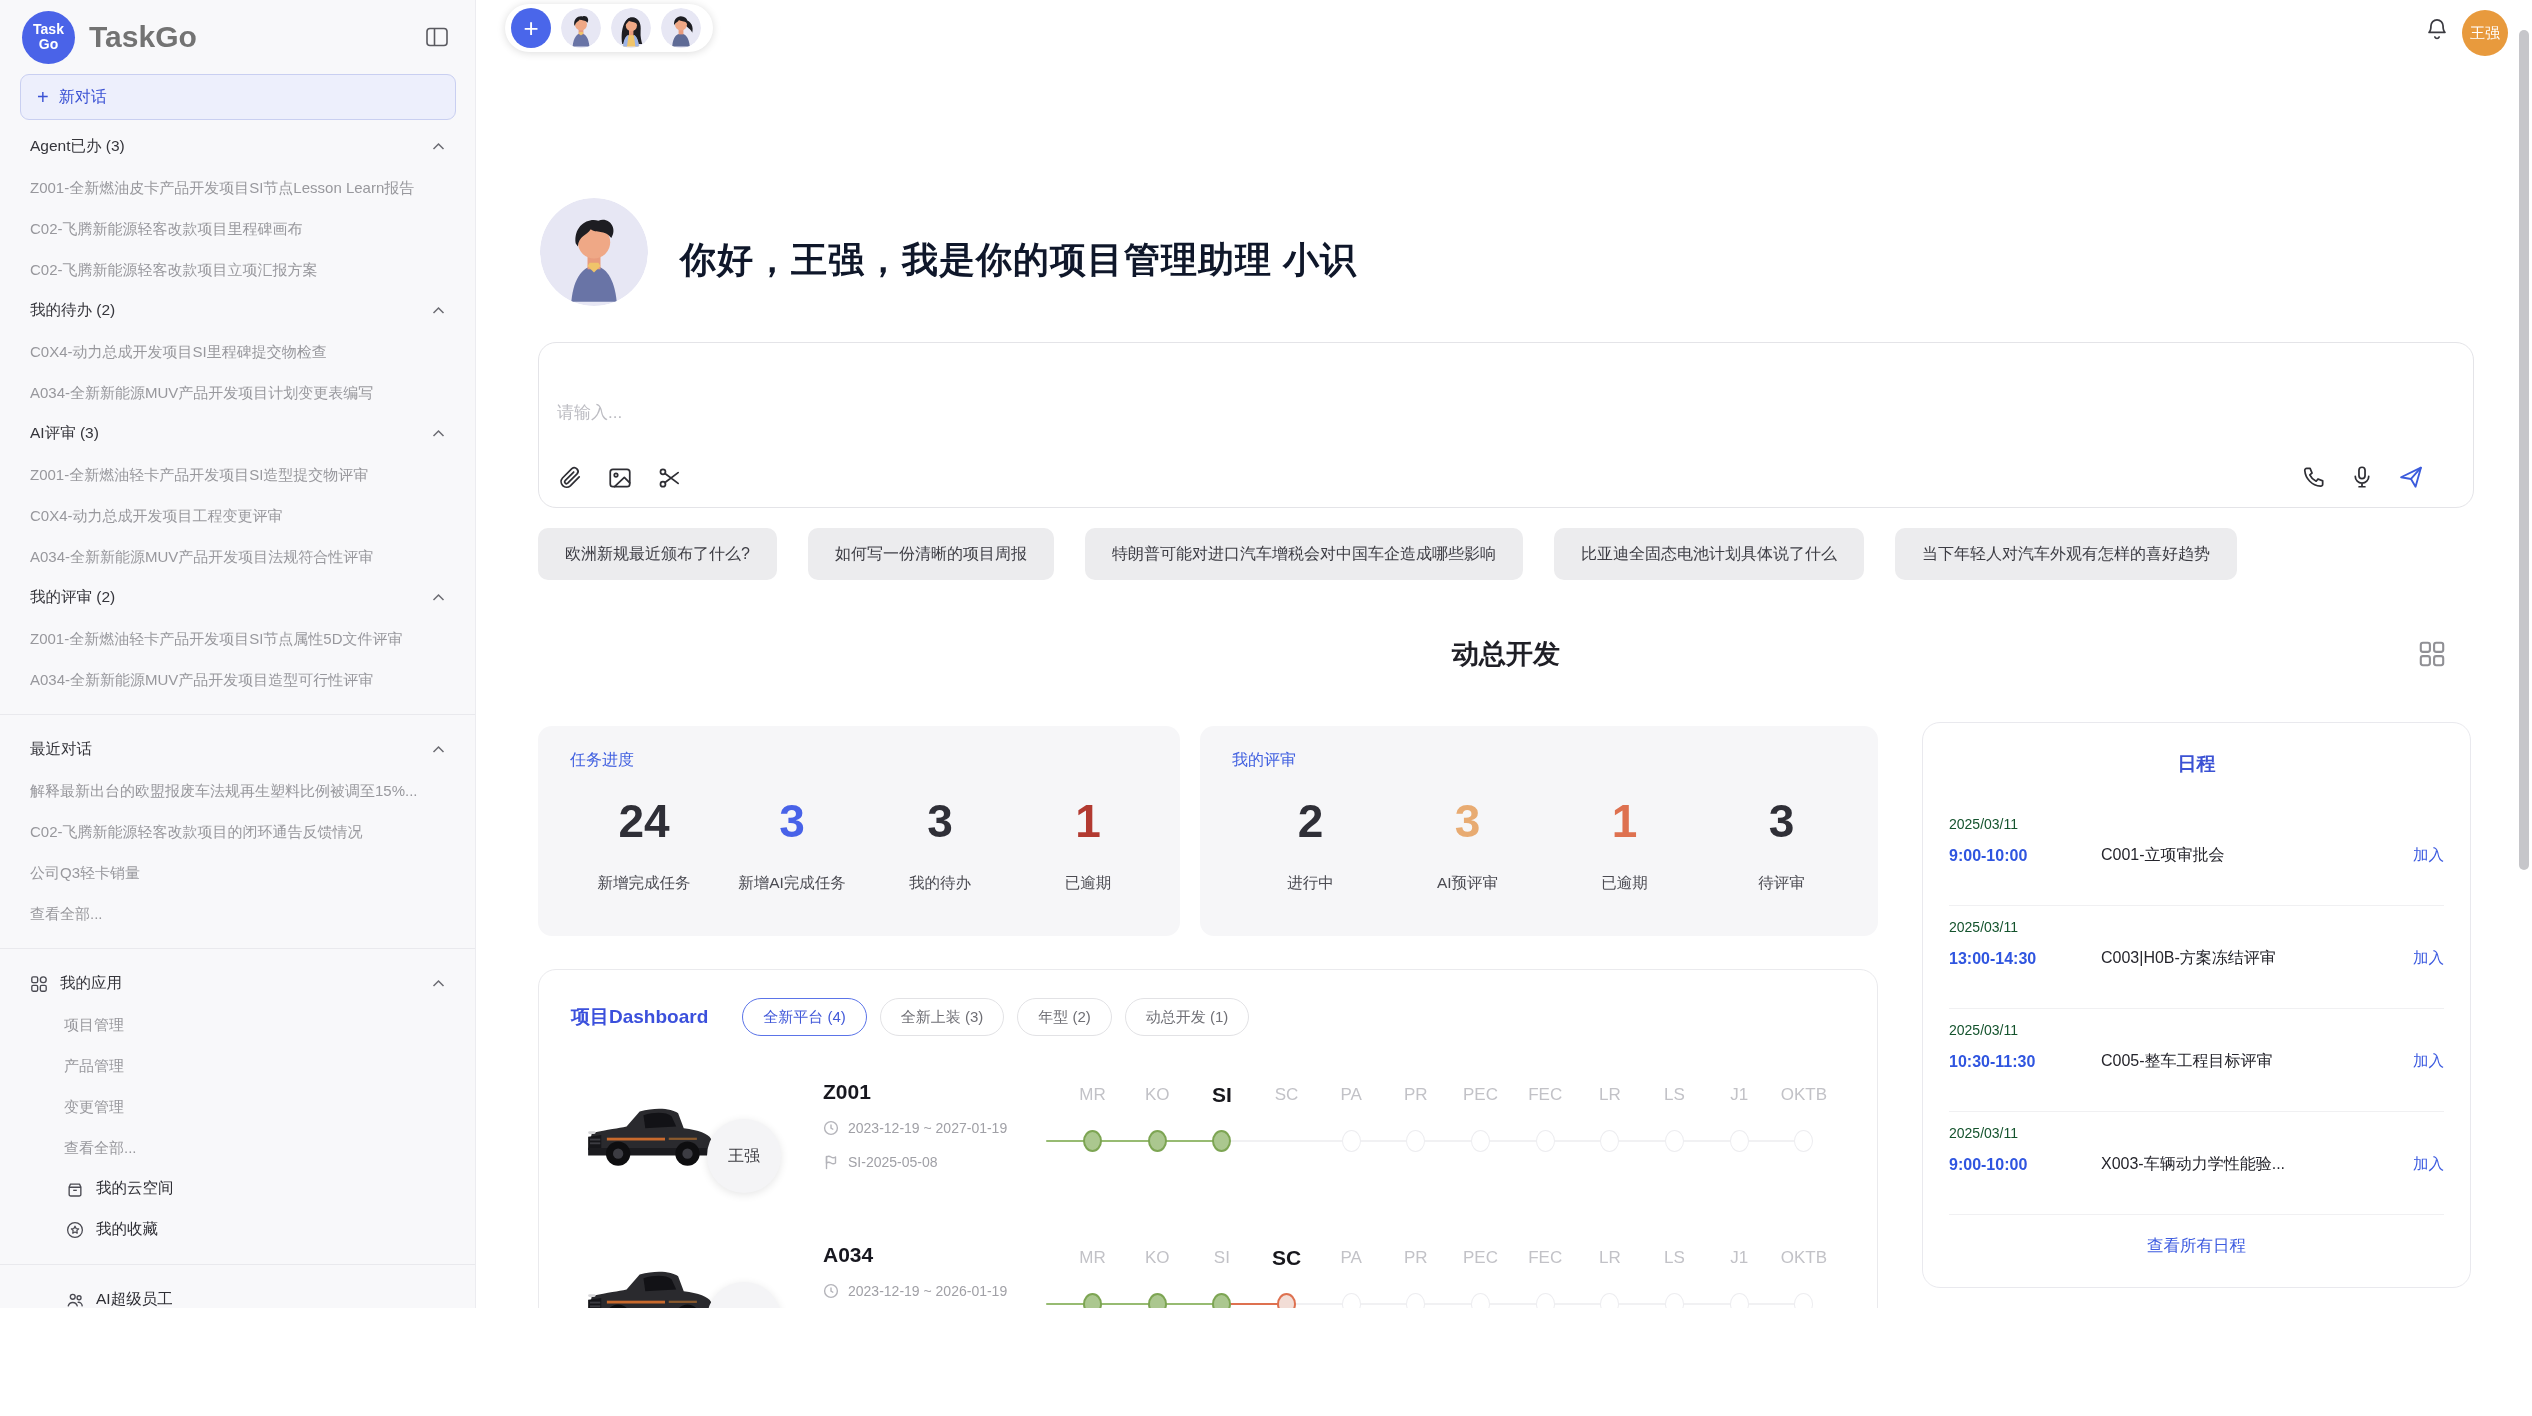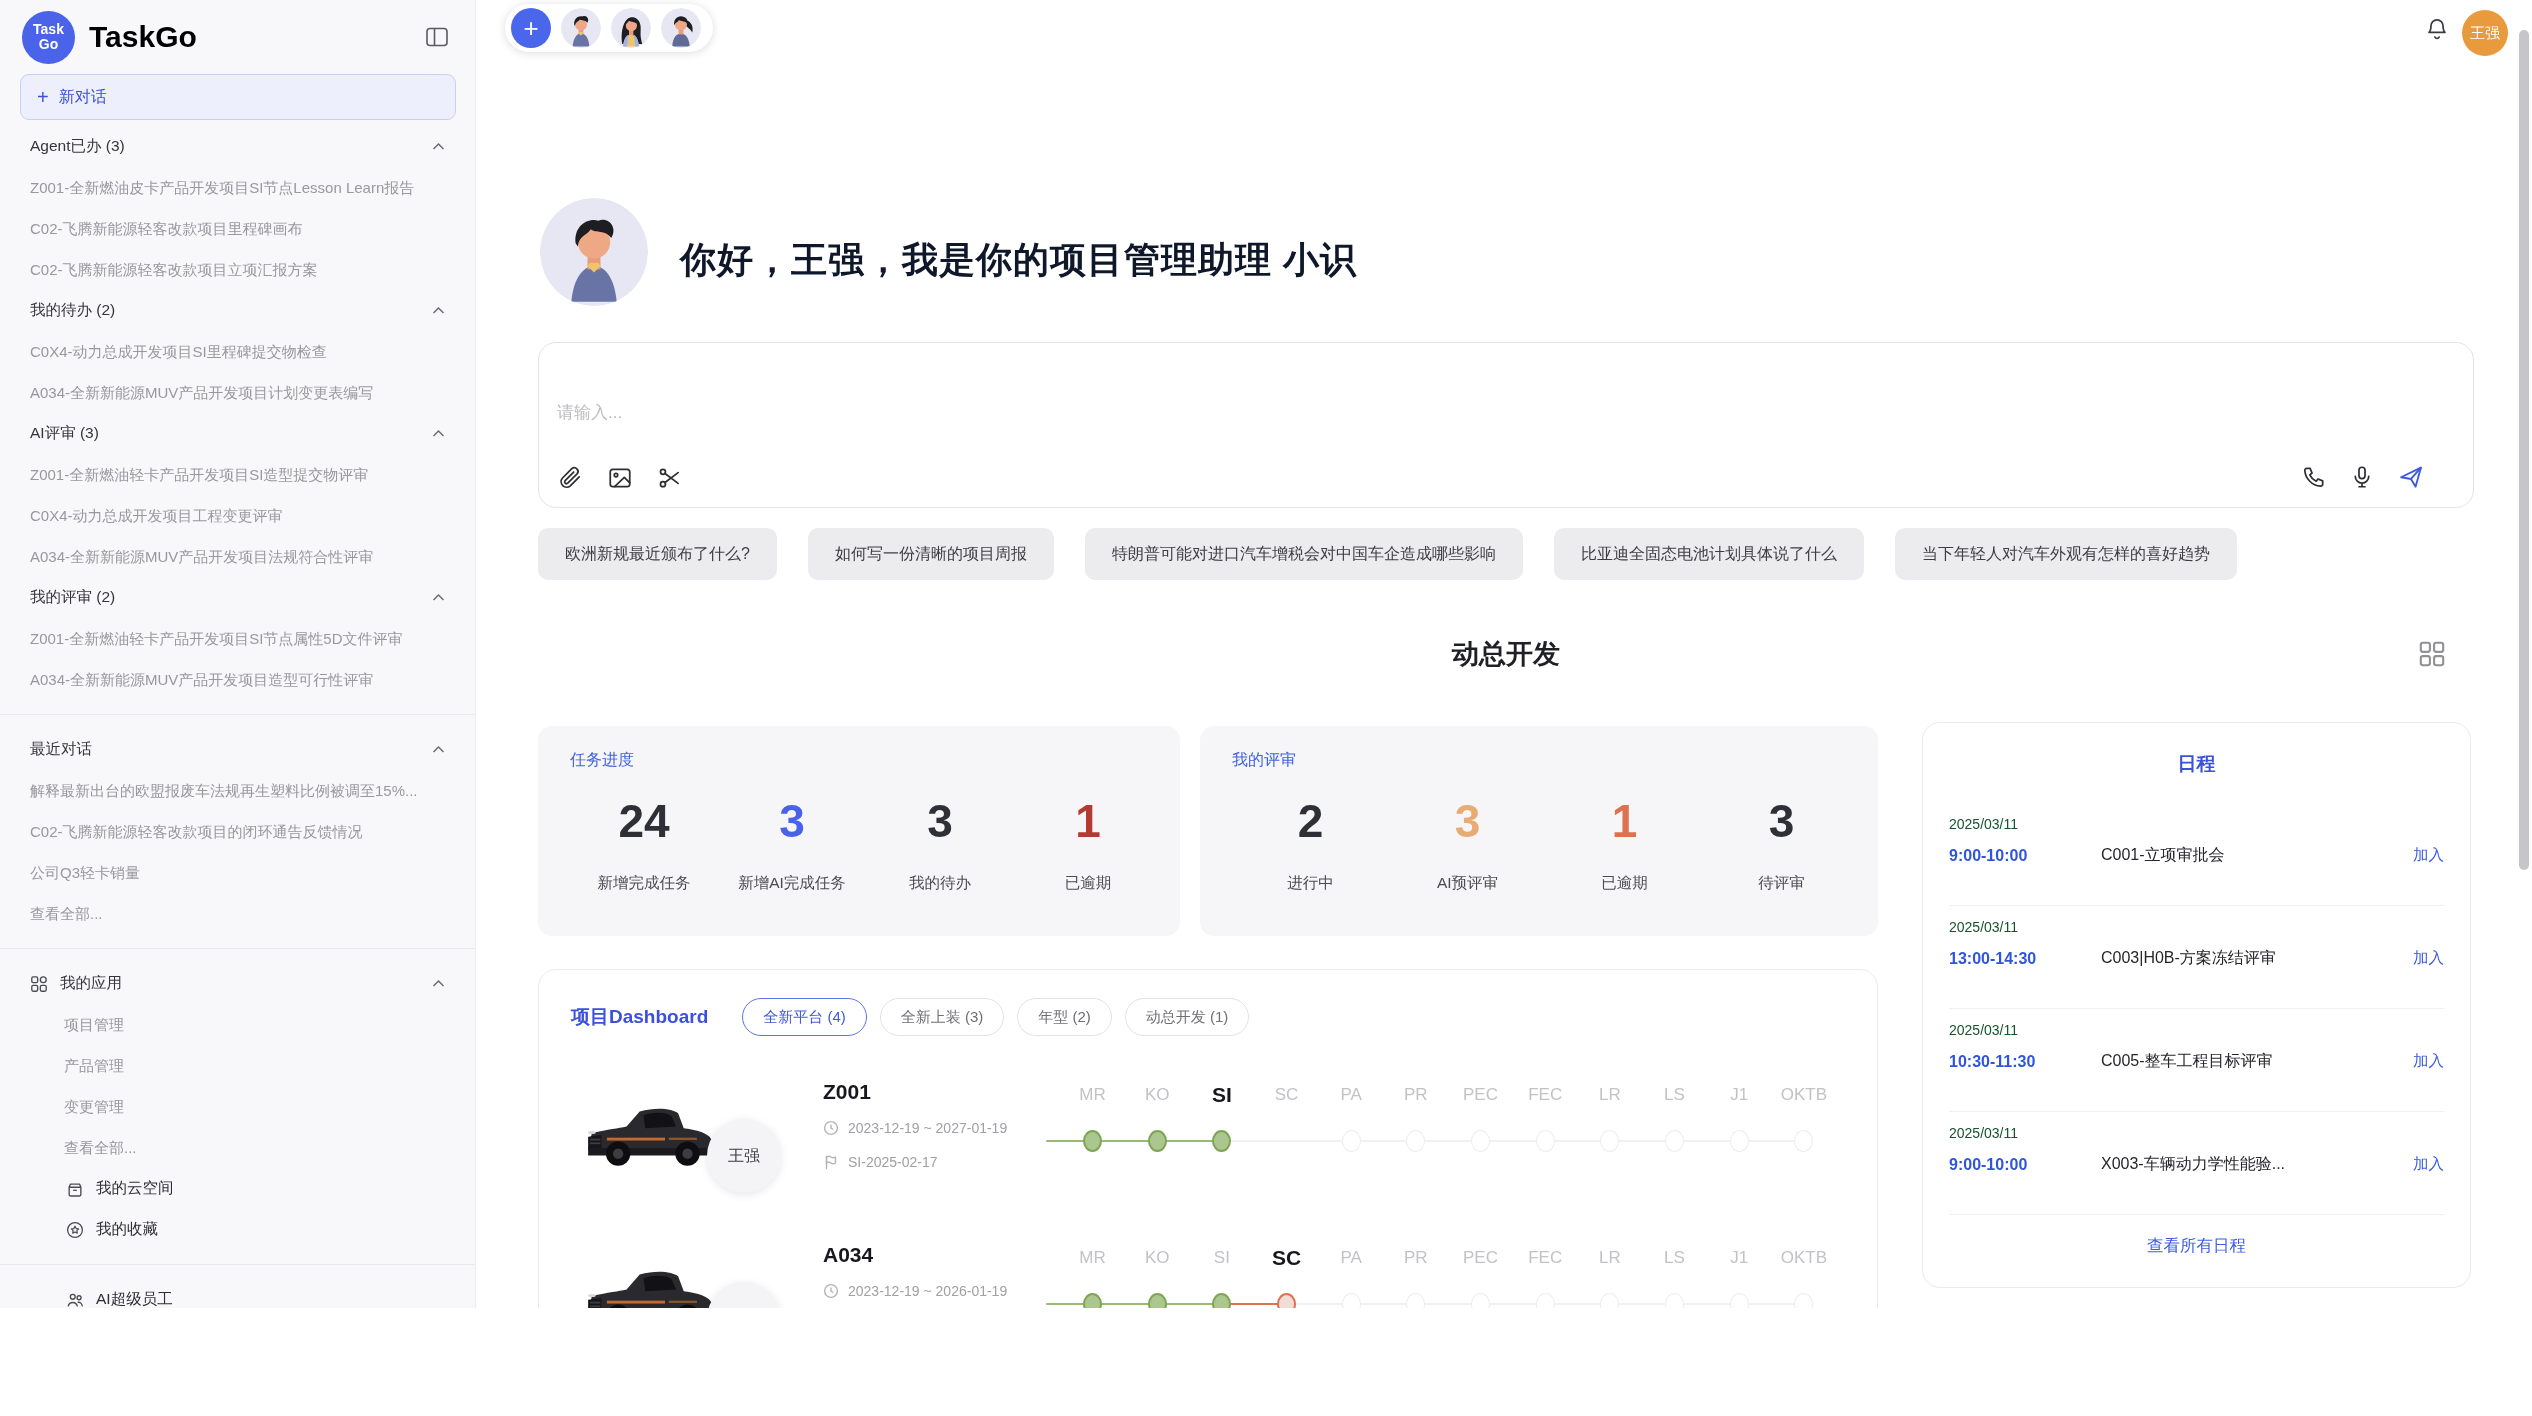--- a/index.html
+++ b/index.html
@@ -4,21 +4,21 @@
 <style>
   * { margin:0; padding:0; box-sizing:border-box; }
   html,body { background:#fff; }
   body { font-family:"Liberation Sans", sans-serif; }
   .screen { position:relative; width:2532px; height:1308px; background:#fff; overflow:hidden; }
 
   
   .sidebar { position:absolute; left:0; top:0; bottom:0; width:476px; background:#f8f8fa; border-right:1px solid #ececf0; overflow:hidden; }
   .logo-row { height:74px; display:flex; align-items:center; padding:0 26px 0 22px; }
   .logo-badge { width:53px; height:53px; border-radius:50%; background:#4a63e8; color:#fff; display:flex; flex-direction:column; align-items:center; justify-content:center; font-size:14px; line-height:15px; font-weight:600; flex:none; }
-  .app-title { font-size:30px; font-weight:700; color:#000000; margin-left:14px; flex:1; }
+  .app-title { font-size:30px; font-weight:700; color:#737373; margin-left:14px; flex:1; }
   .sb-collapse { color:#5a5a60; cursor:pointer; display:flex; }
   .new-chat { display:flex; align-items:center; margin:0 20px; width:436px; height:46px; background:#edeffc; border:1px solid #c9cff1; border-radius:9px; color:#3b52d4; font-size:16px; padding:0 16px; cursor:pointer; font-family:inherit; }
   .nc-plus { font-size:20px; margin-right:10px; font-weight:400; }
   .sb-header { height:41px; display:flex; align-items:center; padding:0 30px; font-size:15.5px; color:#35353b; cursor:pointer; }
   .sb-header .hl { flex:1; }
   .sb-header .chev { color:#6b6b72; display:flex; }
   .sb-header .pre-ic { color:#4a4a52; display:flex; margin-right:12px; }
   .sb-item { height:41px; line-height:41px; padding:0 16px 0 30px; font-size:15px; color:#98989d; white-space:nowrap; overflow:hidden; cursor:pointer; }
   .sb-item.indent { padding-left:64px; }
   .sb-divider { height:1px; background:#e9e9ed; margin:14px 0; }
@@ -473,21 +473,21 @@
             </span>
             <span>2023-12-19 ~ 2027-01-19</span>
           </div>
           <div class="p-meta d2">
             <span class="mi">
               <svg width="16" height="16" viewBox="0 0 16 16" fill="none" stroke="currentColor" stroke-width="1.4" stroke-linecap="round" stroke-linejoin="round">
                 <path d="M3.5 14.5V2.5"></path>
                 <path d="M3.5 3c1.5-1 3-1 4.5 0s3 1 4.5 0v6c-1.5 1-3 1-4.5 0s-3-1-4.5 0Z"></path>
               </svg>
             </span>
-            <span>SI-2025-02-17</span>
+            <span>SI-2025-05-08</span>
           </div>
           <div class="timeline">
             <div class="t-line base" style="left:-14px; width:757.705px"></div>
             <div class="t-line green" style="left:-14px; width:175.675px"></div>
             <div class="m-col" style="left:0px">
               <div class="m-label">MR</div>
               <div class="m-dot done"></div>
             </div>
             <div class="m-col" style="left:64.67px">
               <div class="m-label">KO</div>

